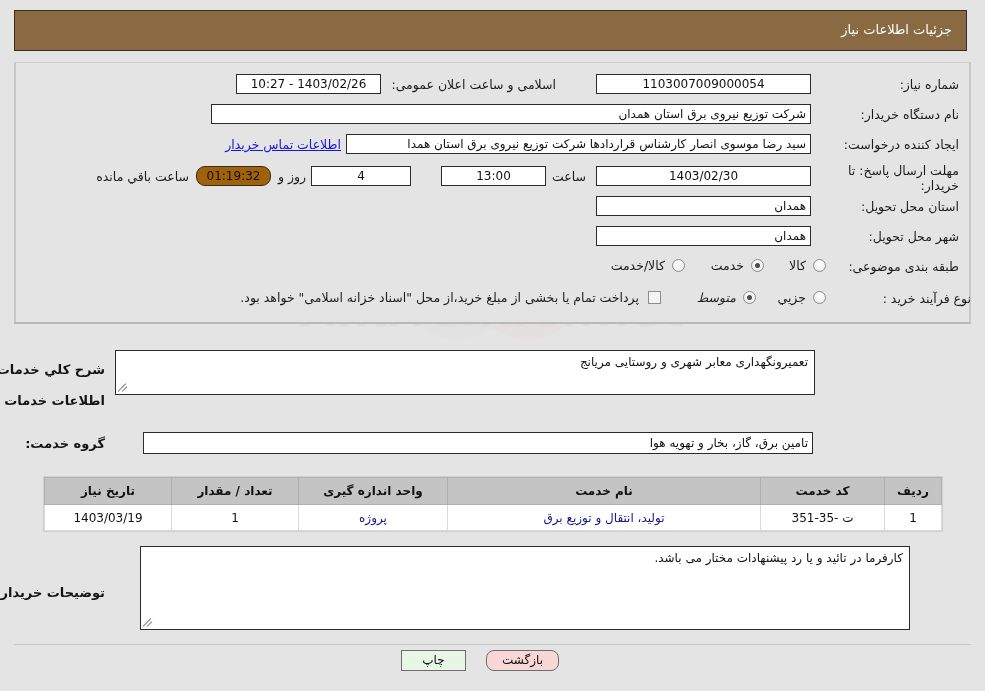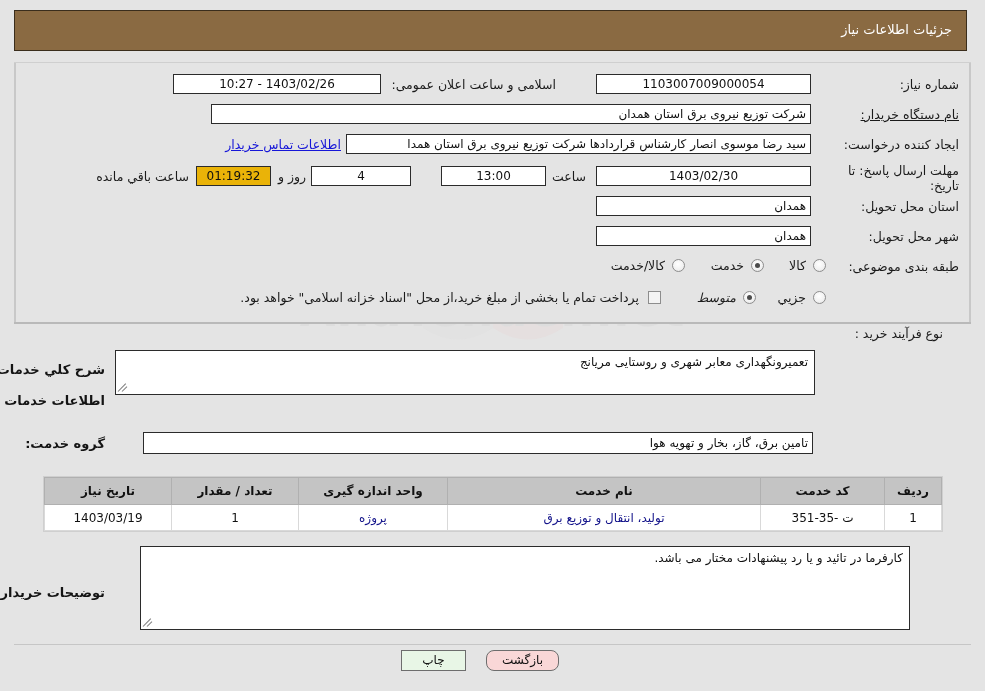--- a/index.html
+++ b/index.html
@@ -100,21 +100,21 @@
     height: 20px;
     line-height: 18px;
     font-size: 12px;
     color: #101010;
     text-align: center;
     overflow: hidden;
     white-space: nowrap;
     font-family: "DejaVu Sans", "Liberation Sans", sans-serif;
   }
   .fld.rtl-right { text-align: right; padding-right: 4px; }
-  .fld.timer { background: #eab308; }
+  .fld.timer { background: #a16207; border-radius: 9px; }
   .link {
     position: absolute;
     font-size: 12.5px;
     color: #1616d8;
     white-space: nowrap;
     cursor: pointer;
     text-decoration: underline;
   }
   .plain {
     position: absolute;
@@ -256,30 +256,30 @@
     <div class="wm-text">AnaTender.net</div>
   </div>
 
   <div class="panel">
     <div class="panel-inner"></div>
 
     <div class="lbl" style="right:12px; top:14px;">شماره نیاز:</div>
     <div class="fld" style="right:160px; top:11px; width:215px;">1103007009000054</div>
 
     <div class="lbl" style="right:415px; top:14px;">اسلامی و ساعت اعلان عمومی:</div>
-    <div class="fld" style="right:590px; top:11px; width:208px;">1403/02/26 - 10:27</div>
-
-    <div class="lbl" style="right:12px; top:44px;text-decoration:underline;">نام دستگاه خریدار:</div>
+    <div class="fld" style="right:590px; top:11px; width:145px;">1403/02/26 - 10:27</div>
+
+    <div class="lbl" style="right:12px; top:44px;">نام دستگاه خریدار:</div>
     <div class="fld rtl-right" style="right:160px; top:41px; width:600px;">شرکت توزیع نیروی برق استان همدان</div>
 
     <div class="lbl" style="right:12px; top:74px;">ایجاد کننده درخواست:</div>
     <div class="fld rtl-right" style="right:160px; top:71px; width:465px;">سید رضا موسوی انصار کارشناس قراردادها شرکت توزیع نیروی برق استان همدا</div>
     <div class="link" style="right:630px; top:74px;">اطلاعات تماس خریدار</div>
 
-    <div class="lbl" style="right:12px; top:100px; width:140px; white-space:normal;">مهلت ارسال پاسخ: تا تاریخ:</div>
+    <div class="lbl" style="right:12px; top:100px; width:140px; white-space:normal;">مهلت ارسال پاسخ: تا خریدار:</div>
     <div class="fld" style="right:160px; top:103px; width:215px;">1403/02/30</div>
     <div class="plain" style="right:385px; top:106px;">ساعت</div>
     <div class="fld" style="right:425px; top:103px; width:105px;">13:00</div>
     <div class="fld" style="right:560px; top:103px; width:100px;">4</div>
     <div class="plain" style="right:665px; top:106px;">روز و</div>
     <div class="fld timer" style="right:700px; top:103px; width:75px;">01:19:32</div>
     <div class="plain" style="right:782px; top:106px;">ساعت باقي مانده</div>
 
     <div class="lbl" style="right:12px; top:136px;">استان محل تحویل:</div>
     <div class="fld rtl-right" style="right:160px; top:133px; width:215px;">همدان</div>
@@ -291,21 +291,21 @@
 
     <div class="radio" style="right:145px; top:196px;"></div>
     <div class="plain" style="right:165px; top:195px;">کالا</div>
 
     <div class="radio on" style="right:207px; top:196px;"></div>
     <div class="plain" style="right:227px; top:195px;">خدمت</div>
 
     <div class="radio" style="right:286px; top:196px;"></div>
     <div class="plain" style="right:306px; top:195px;text-align:center;">کالا/خدمت</div>
 
-    <div class="lbl" style="right:28px; top:228px;margin-top:35px;">نوع فرآیند خرید :</div>
+    <div class="lbl" style="right:0; top:228px;">نوع فرآیند خرید :</div>
 
     <div class="radio" style="right:145px; top:228px;"></div>
     <div class="plain" style="right:165px; top:227px;">جزیي</div>
 
     <div class="radio on" style="right:215px; top:228px;"></div>
     <div class="plain" style="right:235px; top:227px;font-style:italic;">متوسط</div>
 
     <div class="chk" style="right:310px; top:228px;"></div>
     <div class="plain" style="right:332px; top:227px;">پرداخت تمام یا بخشی از مبلغ خرید،از محل "اسناد خزانه اسلامی" خواهد بود.</div>
   </div>

